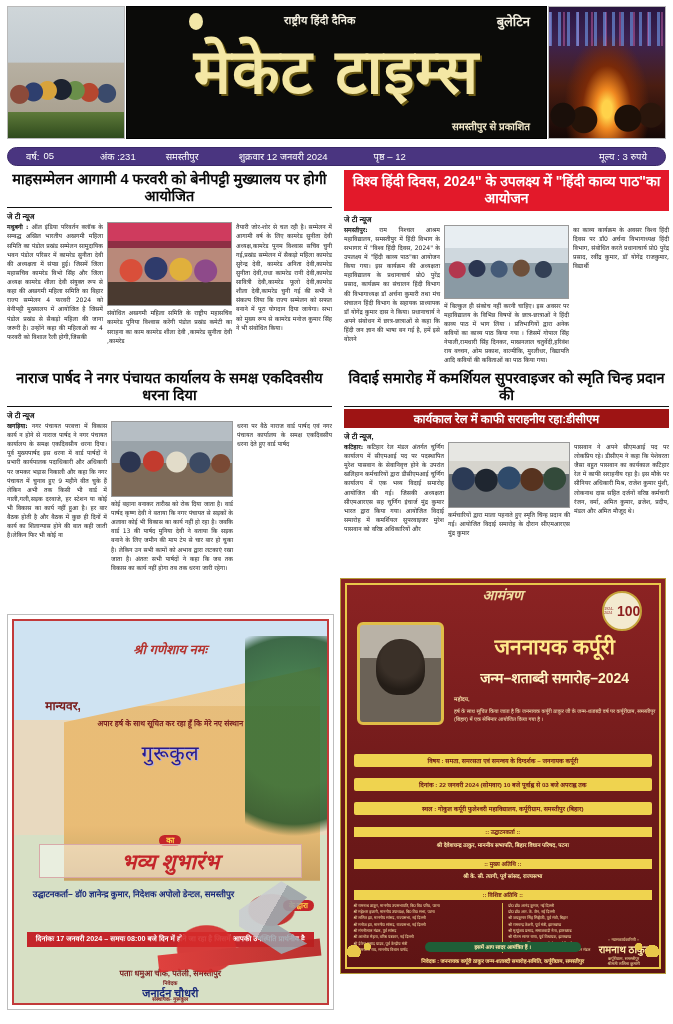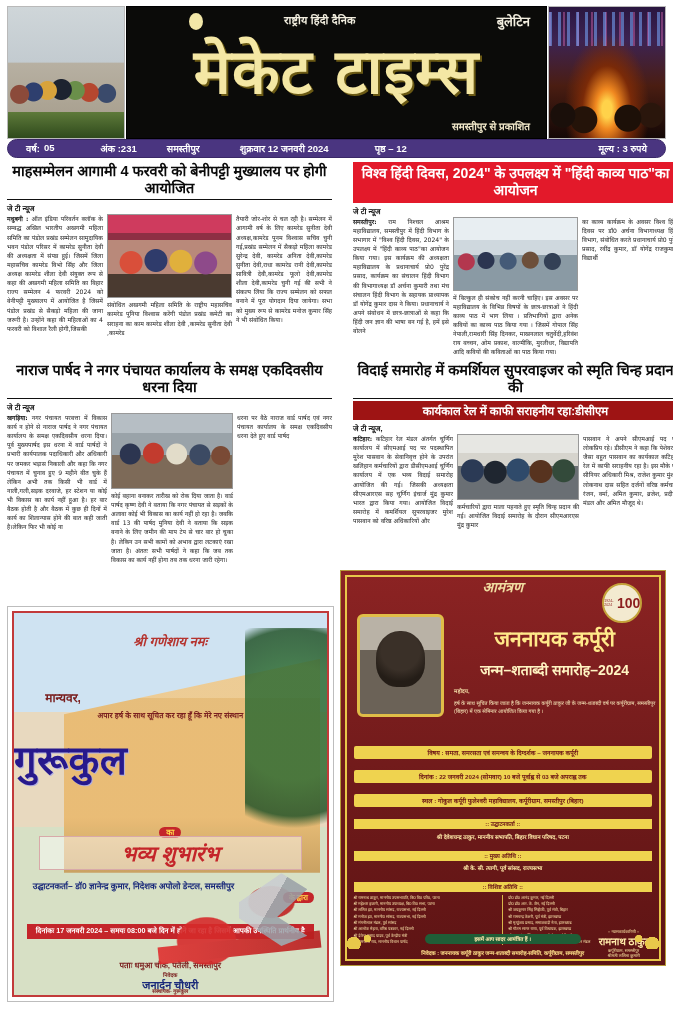--- a/index.html
+++ b/index.html
@@ -65,30 +65,30 @@
   .mast-name { flex:1; display:flex; align-items:center; justify-content:center;
     color:#f4e7a4; font-size:62px; font-weight:700; line-height:.92;
     letter-spacing:1px; text-shadow:2px 2px 0 #6b5a14;
     font-family:"DejaVu Sans","Liberation Sans",sans-serif;
     margin-top:-6px;
   }
   .mast-sub { color:#efe6c8; font-size:10px; font-weight:700; text-align:right;
     padding:0 16px 5px 0; }
 
   
-  .infobar { margin-top:0; height:19px; background:#4a3580; border-radius:10px;
-    display:flex; align-items:center; color:#fff; font-size:9.5px; font-weight:700;
+  .infobar { margin-top:8px; height:19px; background:#4a3580; border-radius:10px;
+    display:flex; align-items:center; color:#fff; font-size:9.5px; font-weight:400;
     padding:0 18px; border:1px solid #3a2868;text-align:center; }
   .infobar .grp { display:flex; gap:4px; }
   .infobar .sp1 { width:46px; } .infobar .sp2 { width:30px; }
   .infobar .sp3 { width:40px; } .infobar .sp4 { width:46px; }
   .infobar .spacer { flex:1; }
 
   
-  .row { display:flex; gap:21px; margin-top:4px; }
+  .row { display:flex; gap:12px; margin-top:4px; }
   .col { width:331px; }
 
   .hl-plain { text-align:center; font-weight:700; font-size:14.5px; line-height:1.18;
     color:#0a0a0a; padding:1px 2px 2px; border-bottom:1.5px solid #111; }
   .hl-red { background:#e3192a; color:#fff; text-align:center; font-weight:700;
     font-size:14px; line-height:1.2; padding:3px 4px 4px; }
   .hl-dark { background:#9e1414; color:#fff; text-align:center; font-weight:700;
     font-size:11.5px; padding:2px 4px; margin-top:2px; }
 
   
@@ -144,22 +144,22 @@
   .ad-l-bldg { position:absolute; left:16%; right:2%; top:12%; height:56%;
     background:linear-gradient(180deg,#f0c98a 0 18%,#e9b96e 18% 74%,#c89a57 100%);
     clip-path:polygon(0 26%,100% 0,100% 100%,0 100%); opacity:.9; }
   .ad-l-tree { position:absolute; right:0; top:4%; width:26%; height:62%;
     background:radial-gradient(circle at 60% 40%, #2f6b33 0 38%, #24542a 62%, transparent 70%); opacity:.85; }
   .ganesh { position:absolute; top:5%; left:0; right:0; text-align:center;
     color:#b5342f; font-size:13px; font-weight:700; font-style:italic; }
   .adl-manyavar { position:absolute; top:20%; left:10%; color:#7a2020; font-size:12px; font-weight:700; }
   .adl-line1 { position:absolute; top:25.5%; left:0; right:0; text-align:center;
     color:#7a2020; font-size:7.6px; font-weight:700; }
-  .adl-big { position:absolute; top:31%; left:0; right:0; 
-    color:#27198c; font-size:40px; font-weight:700; letter-spacing:.5px;
+  .adl-big { position:absolute; top:31%; left:0; right:0; text-align:center;
+    color:#27198c; font-size:20px; font-weight:400; letter-spacing:.5px;
     text-shadow:1px 1px 0 #b0aee0; }
   .adl-big2 { position:absolute; top:43.5%; left:0; right:0; text-align:center;
     color:#27198c; font-size:20px; font-weight:700; text-shadow:1px 1px 0 #b0aee0; }
   .adl-ka { position:absolute; top:54.5%; left:0; right:0; text-align:center; }
   .adl-ka span { background:#c4252a; color:#ffd84a; font-size:8px; font-weight:700;
     padding:1px 7px; border-radius:9px; }
   .adl-shubh { position:absolute; top:58.5%; left:8%; right:8%; text-align:center;
     color:#c4252a; font-size:21px; font-weight:700; font-style:italic;
     border:1.5px solid #d8a9a9; padding:2px 0; background:rgba(255,255,255,.45); }
   .adl-ud { position:absolute; top:70%; left:6%; right:6%; color:#1a2a7a;

